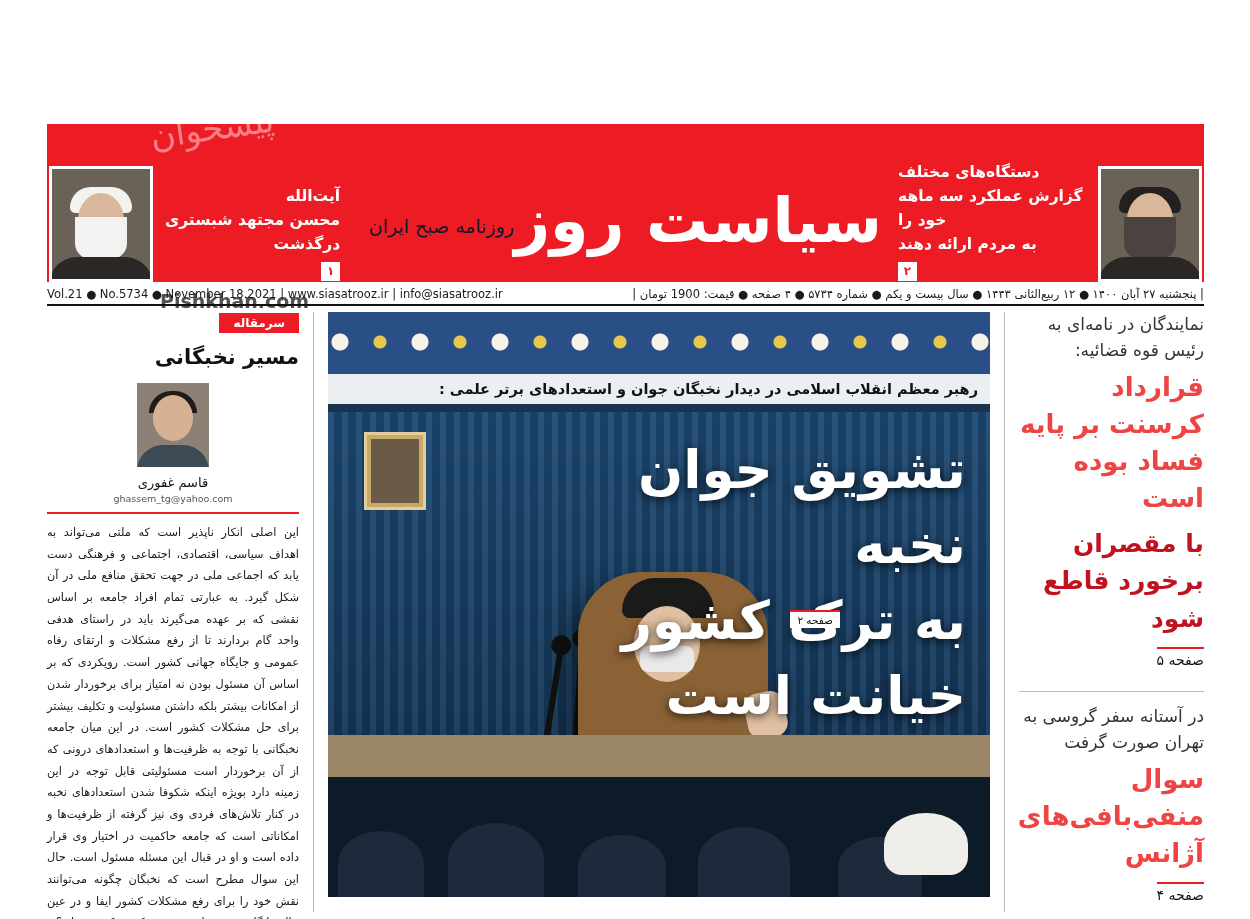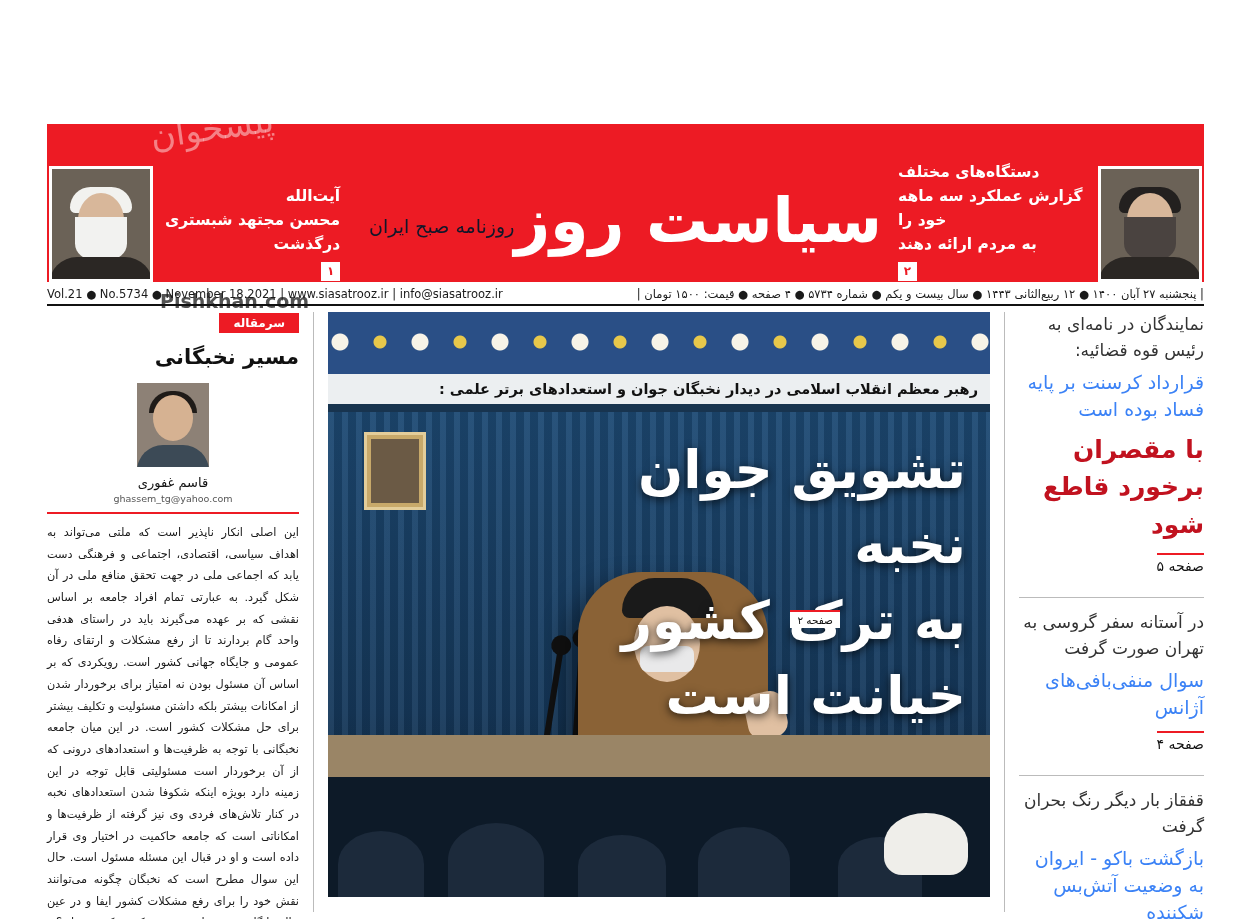--- a/index.html
+++ b/index.html
@@ -164,24 +164,24 @@
     direction: rtl;
     text-align: right;
   }
   .kicker {
     font-size: 17px;
     color: #333;
     line-height: 1.5;
     margin-bottom: 6px;
   }
   .side-headline {
-    font-size: 19px;
-    font-weight: normal;
+    font-size: 26px;
+    font-weight: bold;
     line-height: 1.42;
-    color: #3b82f6;
+    color: #ef4444;
     letter-spacing: -.5px;
   }
   .side-sub {
     font-size: 25px;
     font-weight: bold;
     color: #c1121f;
     line-height: 1.5;
     margin-top: 8px;
   }
   .pagelink {
@@ -464,21 +464,21 @@
           <div class="beard"></div>
           <div class="body"></div>
       </div>
     </div>
   </div>
 
   <div class="watermark">پیشخوان</div>
   <div class="watermark2">Pishkhan.com</div>
 
   <div class="infobar">
-    <div class="seg">| پنجشنبه ۲۷ آبان ۱۴۰۰ ● ۱۲ ربیع‌الثانی ۱۴۴۳ ● سال بیست و یکم ● شماره ۵۷۳۴ ● ۴ صفحه ● قیمت: ۱۵۰۰ تومان |</div>
+    <div class="seg">| پنجشنبه ۲۷ آبان ۱۴۰۰ ● ۱۲ ربیع‌الثانی ۱۴۴۳ ● سال بیست و یکم ● شماره ۵۷۳۴ ● ۴ صفحه ● قیمت: 1900 تومان |</div>
     <div class="seg">Vol.21 ● No.5734 ● November 18.2021 | www.siasatrooz.ir | info@siasatrooz.ir</div>
   </div>
 
   <div class="columns">
 
     <div class="col-side">
 
       <div class="side-block">
         <div class="kicker">نمایندگان در نامه‌ای به رئیس قوه قضائیه:</div>
         <div class="side-headline">قرارداد کرسنت بر پایه فساد بوده است</div>

